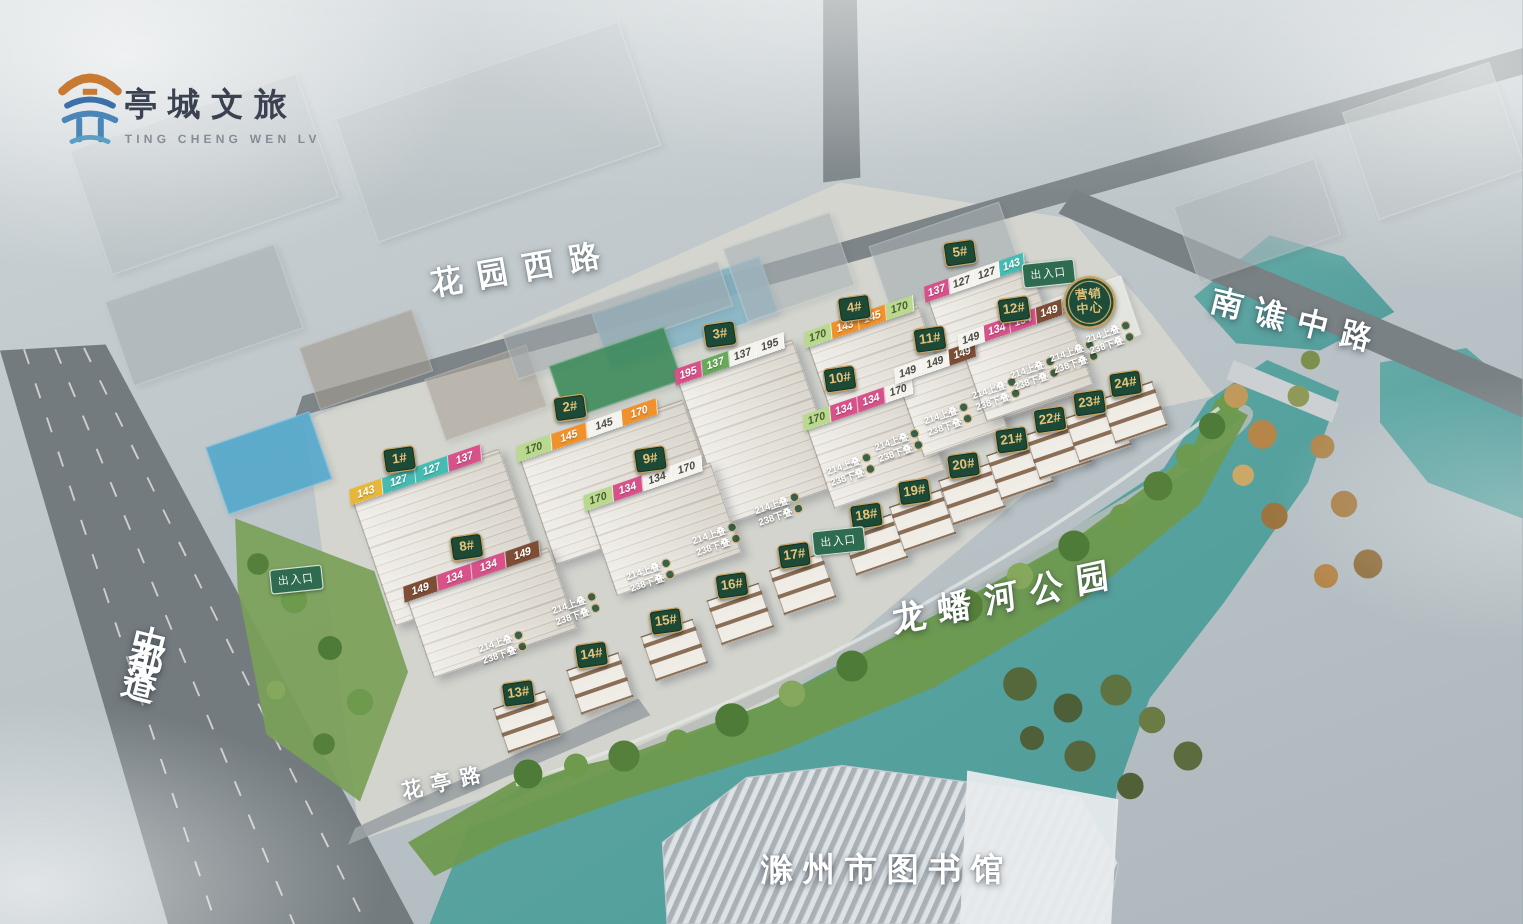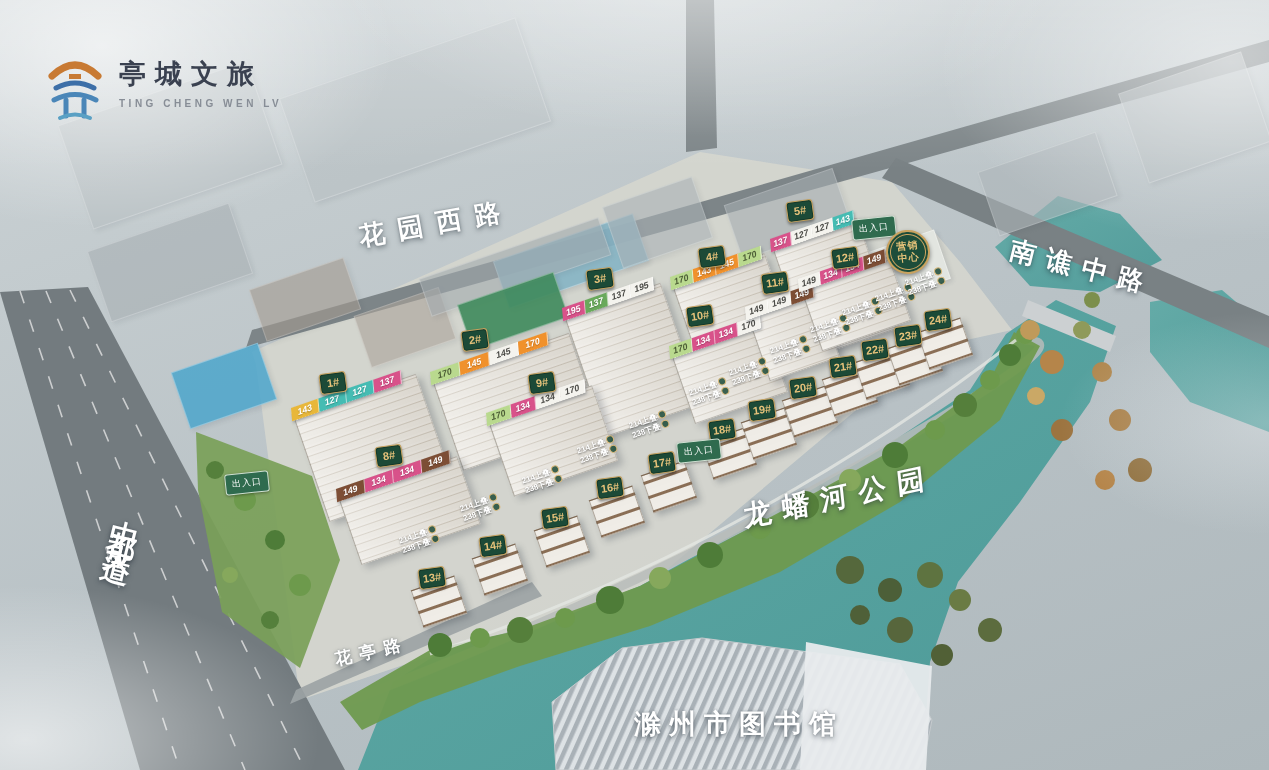--- a/index.html
+++ b/index.html
@@ -65,21 +65,21 @@
   
   .maplabel{position:absolute;z-index:6;color:#fff;font-weight:bold;white-space:nowrap;
     text-shadow:0 2px 5px rgba(35,45,55,.55), 0 0 2px rgba(35,45,55,.35);}
   .lbl-huayuan{left:358px;top:206px;font-size:26px;letter-spacing:13px;transform:rotate(-10deg);}
   .lbl-nanqiao{left:1008px;top:250px;font-size:26px;letter-spacing:11px;transform:rotate(14deg);}
   .lbl-zhongdu{left:108px;top:498px;font-size:29px;writing-mode:vertical-rl;letter-spacing:12px;transform:rotate(14deg);}
   .lbl-huating{left:334px;top:640px;font-size:17px;letter-spacing:8px;transform:rotate(-13deg);}
   .lbl-park{left:742px;top:478px;font-size:28px;letter-spacing:11px;transform:rotate(-12deg) skewX(-6deg);}
   .lbl-library{left:634px;top:706px;font-size:27px;letter-spacing:8px;}
   
-  .brand-left{position:absolute;left:46px;top:56px;z-index:7;display:flex;align-items:flex-start;gap:15px;}
+  .brand-left{position:absolute;left:46px;top:56px;z-index:7;display:flex;align-items:flex-end;}
   .bl-text .zh{font-size:27px;font-weight:600;color:#3a4150;letter-spacing:9px;}
   .bl-text .en{font-size:10px;color:#878d96;letter-spacing:3.5px;margin-top:6px;font-weight:bold;}
   .brand-right{position:absolute;right:50px;top:26px;z-index:7;text-align:center;color:#2e5949;width:150px;}
   .seal{width:62px;height:62px;margin:0 auto 12px auto;border:2px solid #b9935a;border-radius:50%;
     display:flex;align-items:center;justify-content:center;color:#b9935a;
     box-shadow:inset 0 0 0 2px rgba(185,147,90,.0);}
   .seal span{font-size:20px;font-weight:bold;letter-spacing:1px;}
   .br-name{font-size:30px;font-weight:bold;letter-spacing:13px;margin-left:13px;}
   .br-sub{font-size:11px;letter-spacing:8px;margin-top:7px;margin-left:8px;font-weight:bold;}
 </style>

